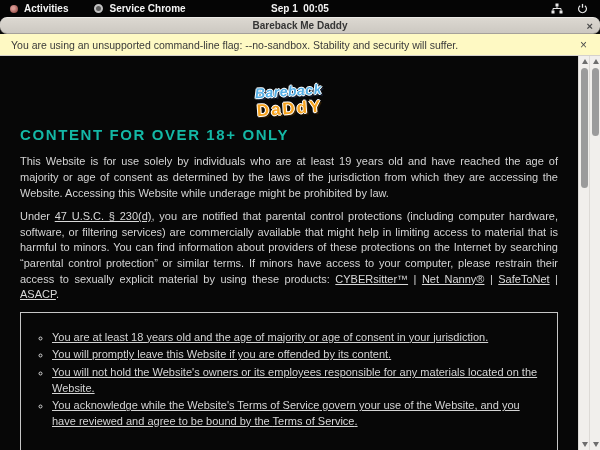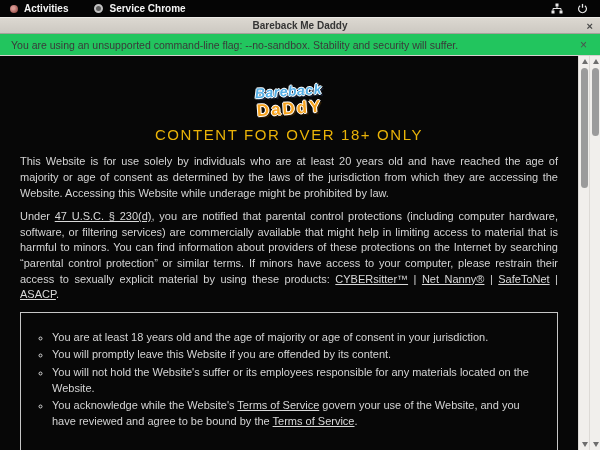--- a/index.html
+++ b/index.html
@@ -17,57 +17,57 @@
               background:radial-gradient(circle at 40% 40%, #d99a94 20%, #9c524c 75%); }
   .chrome-icon { width:9px; height:9px; border-radius:50%; background:#5d5d5d;
                  border:2px solid #c2c2c2; }
   .tb-clock { position:absolute; left:0; right:0; text-align:center; white-space:pre; }
   .tb-right { margin-left:auto; display:flex; align-items:center; gap:14px; padding-right:12px; z-index:2; }
   .tb-right svg { display:block; }
 
   
   .titlebar { position:absolute; top:17px; left:0; width:600px; height:17px;
               background:linear-gradient(#dcd8d1,#ccc8c1); border-top:1px solid #eceae6;
-              border-bottom:1px solid #a5a19a; display:flex; align-items:center; }
+              border-bottom:1px solid #a5a19a; display:flex; align-items:center;border-radius:7px; }
   .titlebar .wtitle { position:absolute; left:0; right:0; text-align:center;
                       font-size:10px; font-weight:bold; color:#353535; }
   .titlebar .wclose { margin-left:auto; padding-right:7px; font-size:11px; font-weight:bold;
                       color:#4a4a4a; z-index:2; cursor:default; }
 
   
   .infobar { position:absolute; top:34px; left:0; width:600px; height:22px;
-             background:#22c55e; border-bottom:1px solid #d4d1cd;
+             background:#fef9c3; border-bottom:1px solid #d4d1cd;
              display:flex; align-items:center; font-size:10.5px; color:#3a3a3a; }
   .infobar .msg { padding-left:11px; }
   .infobar .iclose { margin-left:auto; padding-right:13px; color:#4e4e4e; font-size:12px; cursor:default; }
 
   
   .viewport { position:absolute; top:56px; left:0; width:578px; height:394px;
               background:#070707; overflow:hidden; padding:24px 20px 0 20px;
               color:#d6d6d6; font-size:11px; line-height:1.42; }
 
   
   .logo { text-align:center; height:36px; transform:rotate(-4deg); margin-top:2px; }
   .logo-l1 { display:block; font-weight:bold; font-style:italic; font-size:14px; letter-spacing:.5px;
              color:#54aee4;
              text-shadow:-1px 0 #fff,1px 0 #fff,0 -1px #fff,0 1px #fff,2px 2px 1px #1b2a44; }
   .logo-l2 { display:block; margin-top:-5px; font-weight:bold; font-size:17px; letter-spacing:2px;
              color:#f6a31f;
              text-shadow:-1px 0 #fff,1px 0 #fff,0 -1px #fff,0 1px #fff,2px 2px 1px #3a2304; }
 
-  .heading { text-align:center; font-size:15px; font-weight:400; letter-spacing:1.6px;
-             color:#eab308; margin:6px 0 9px 0; }
+  .heading { font-size:15px; font-weight:700; letter-spacing:1.6px;
+             color:#14b8a6; margin:6px 0 9px 0; }
 
   .para { text-align:justify; margin-bottom:8px; color:#d4d4d4; }
   .para a, .agree-box a { color:#d9d9d9; text-decoration:underline; cursor:pointer; }
 
   .agree-box { border:1px solid #c6c6c6; margin-top:9px; padding:9px 14px 13px 14px; }
   .agree-box .bold { font-weight:bold; color:#f0f0f0; }
   .agree-box ul { list-style:circle outside; padding-left:17px; margin:8px 0 9px 0; color:#d4d4d4; }
-  .agree-box li { margin-bottom:2px; }
+  .agree-box li { margin-bottom:2px;text-decoration:underline; }
 
   
   .scrollbars { position:absolute; top:56px; right:0; width:22px; height:394px; display:flex; }
   .sb { position:relative; width:11px; height:100%; background:#f1efec; border-left:1px solid #dddad6; }
   .sb-thumb { position:absolute; left:2px; width:7px; background:#9b9b9b; border-radius:4px; top:12px; }
   .sb-inner .sb-thumb { height:120px; }
   .sb-outer .sb-thumb { height:68px; }
   .sb-arrow { position:absolute; left:2.5px; width:0; height:0;
               border-left:3.5px solid transparent; border-right:3.5px solid transparent; }
   .sb-arrow.up   { top:3px; border-bottom:5px solid #6d6d6d; }
@@ -82,20 +82,21 @@
     <div class="tb-left">
       <div class="tb-item">
         <span class="dot-icon"></span>
         <span>Activities</span>
       </div>
       <div class="tb-item">
         <span class="chrome-icon"></span>
         <span>Service Chrome</span>
       </div>
     </div>
+    <div class="tb-clock">Sep 1  00:05</div>
     <div class="tb-right">
       <span>
         <svg width="12" height="11" viewBox="0 0 12 11">
           <rect x="4.5" y="0.5" width="3" height="3" fill="#e8e8e8"></rect>
           <path d="M6 3.5v2 M2 5.5h8 M2 5.5v2 M10 5.5v2" stroke="#e8e8e8" stroke-width="1" fill="none"></path>
           <rect x="0.5" y="7.5" width="3" height="3" fill="#e8e8e8"></rect>
           <rect x="8.5" y="7.5" width="3" height="3" fill="#e8e8e8"></rect>
         </svg>
       </span>
       <span>
@@ -119,29 +120,29 @@
 
   <div class="viewport">
 
     <div class="logo">
       <span class="logo-l1">Bareback</span>
       <span class="logo-l2">DaDdY</span>
     </div>
 
     <div class="heading">CONTENT FOR OVER 18+ ONLY</div>
 
-    <p class="para">This Website is for use solely by individuals who are at least 20 years old and have reached the age of majority or age of consent as determined by the laws of the jurisdiction from which they are accessing the Website. Accessing this Website while underage might be prohibited by law.</p>
+    <p class="para">This Website is for use solely by individuals who are at least 19 years old and have reached the age of majority or age of consent as determined by the laws of the jurisdiction from which they are accessing the Website. Accessing this Website while underage might be prohibited by law.</p>
 
     <p class="para"><span>Under </span><a>47 U.S.C. § 230(d)</a><span>, you are notified that parental control protections (including computer hardware, software, or filtering services) are commercially available that might help in limiting access to material that is harmful to minors. You can find information about providers of these protections on the Internet by searching “parental control protection” or similar terms. If minors have access to your computer, please restrain their access to sexually explicit material by using these products: </span><a>CYBERsitter™</a><span> | </span><a>Net Nanny®</a><span> | </span><a>SafeToNet</a><span> | </span><a>ASACP</a><span>.</span></p>
 
     <div class="agree-box">
       <ul>
         <li>You are at least 18 years old and the age of majority or age of consent in your jurisdiction.</li>
         <li>You will promptly leave this Website if you are offended by its content.</li>
-        <li>You will not hold the Website's suffer or its employees responsible for any materials located on the Website.</li>
+        <li>You will not hold the Website's owners or its employees responsible for any materials located on the Website.</li>
         <li><span>You acknowledge while the Website's </span><a>Terms of Service</a><span> govern your use of the Website, and you have reviewed and agree to be bound by the </span><a>Terms of Service</a><span>.</span></li>
       </ul>
 
     </div>
 
   </div>
 
   <div class="scrollbars">
     <div class="sb sb-inner">
       <div class="sb-arrow up"></div>

